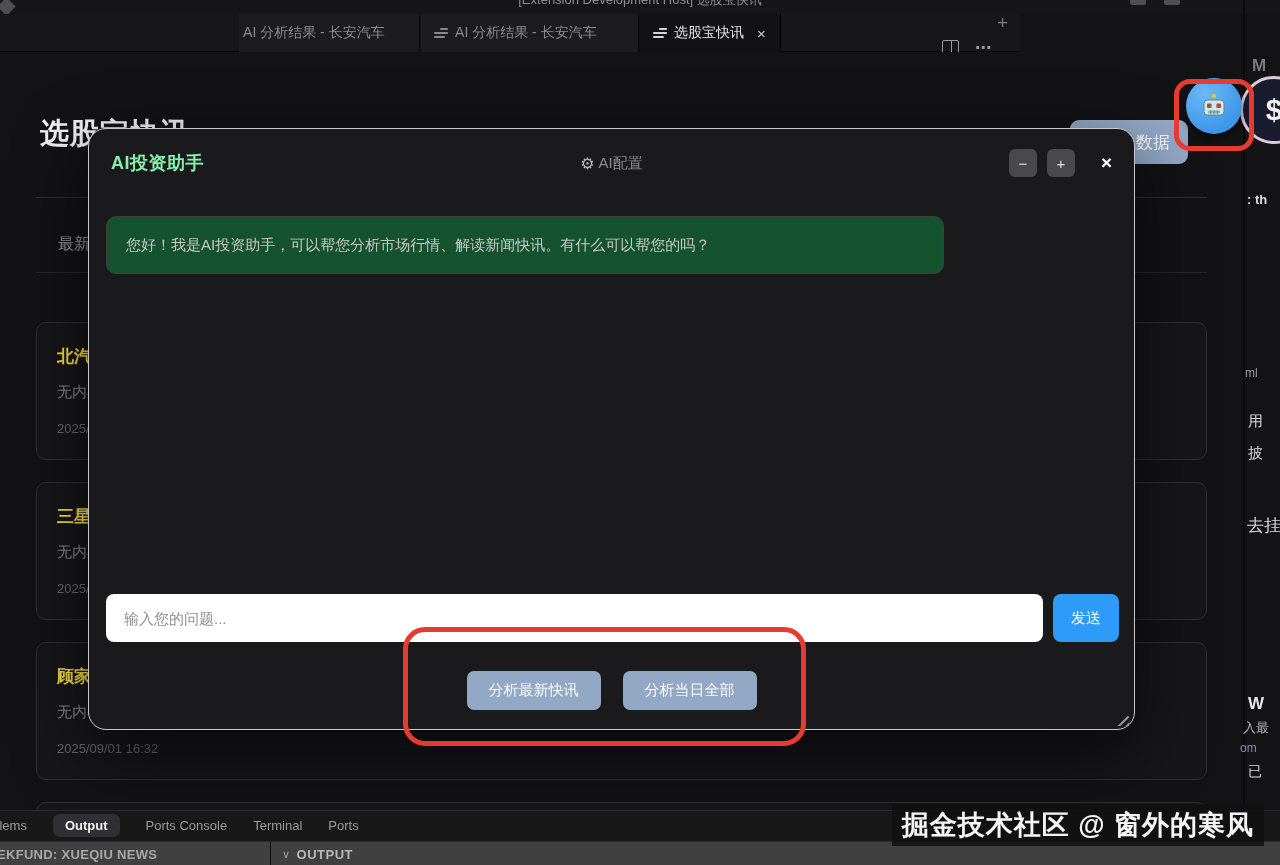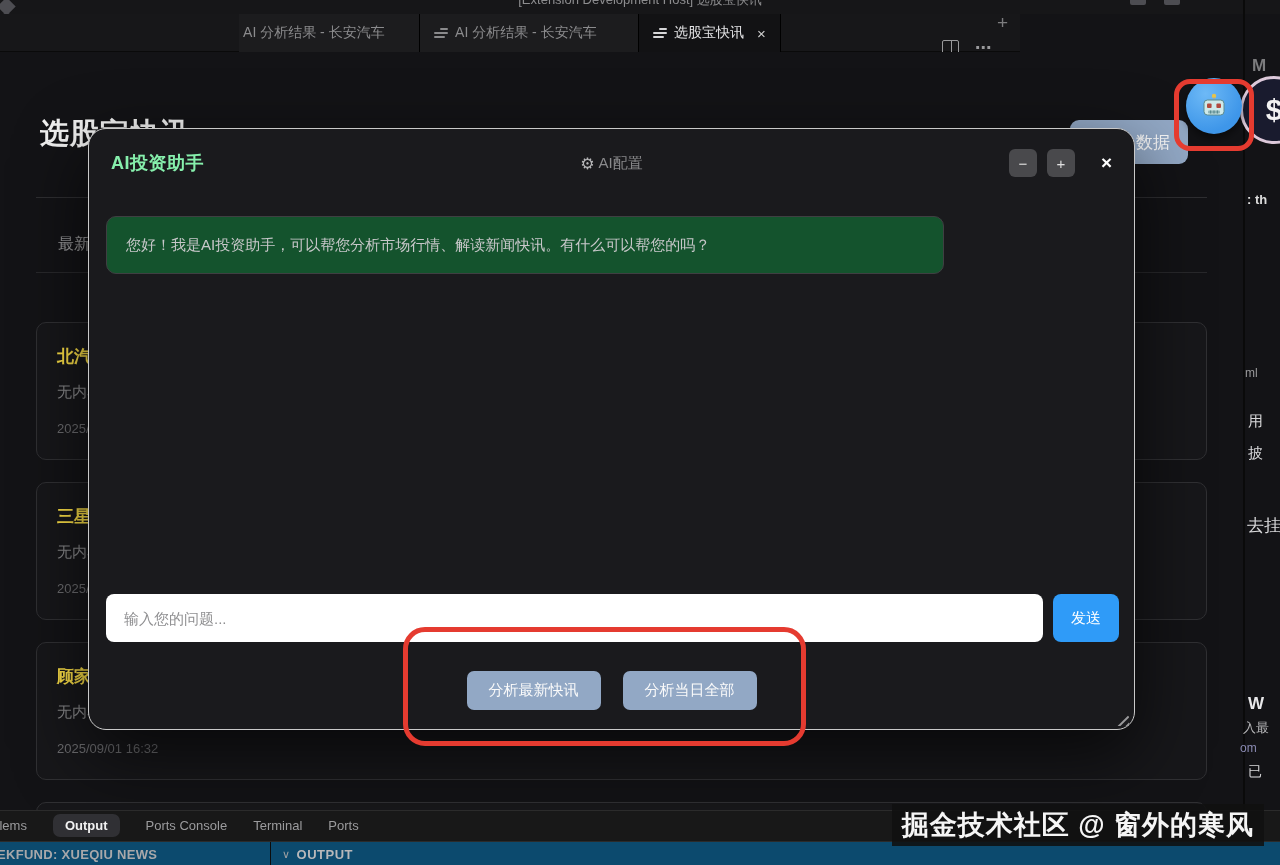--- a/index.html
+++ b/index.html
@@ -80,21 +80,21 @@
   .anno { position:absolute; border:5px solid #e53b30; border-radius:20px; z-index:70; pointer-events:none; }
   .anno-robot { left:1174px; top:79px; width:80px; height:72px; border-radius:16px; }
   .anno-actions { left:403px; top:627px; width:403px; height:119px; border-radius:22px; }
 
   
   .panel { position:absolute; left:0; top:810px; width:1280px; height:55px; background:#181818; border-top:1px solid #2b2b2b; z-index:80; }
   .panel-tabs { position:absolute; left:0; top:0; width:100%; height:29px; display:flex; align-items:center; gap:26px; font-size:13px; color:#9b9b9d; }
   .ptab-problems { overflow:hidden; margin-left:0; }
   .ptab-problems span { display:inline-block; margin-left:-28px; }
   .ptab-output { background:#303034; border-radius:7px; padding:4px 12px; color:#f2f2f2; font-weight:bold; }
-  .panel-row2 { position:absolute; left:0; top:30px; width:100%; height:25px; background:#0c4a6e; border-top:1px solid #2b2b2b; display:flex; align-items:center; }
+  .panel-row2 { position:absolute; left:0; top:30px; width:100%; height:25px; background:#404040; border-top:1px solid #2b2b2b; display:flex; align-items:center; }
   .channel-label { margin-left:-3px; font-size:13px; font-weight:bold; color:#a8a8aa; letter-spacing:.3px; white-space:nowrap; }
   .row2-divider { position:absolute; left:270px; top:0; width:1px; height:25px; background:#0c0c0c; }
   .output-header { position:absolute; left:282px; display:flex; align-items:center; gap:6px; font-size:13px; font-weight:bold; color:#b8b8ba; letter-spacing:.5px; }
   .chevron { font-size:11px; font-weight:normal; color:#a0a0a2; }
 
   
   .watermark { position:absolute; right:16px; top:804px; z-index:95; background:rgba(16,16,16,.88); color:#f5f5f5; font-size:27px; font-weight:bold; padding:3px 10px; letter-spacing:1px; white-space:nowrap; }
 </style>
 </head>
 <body>

